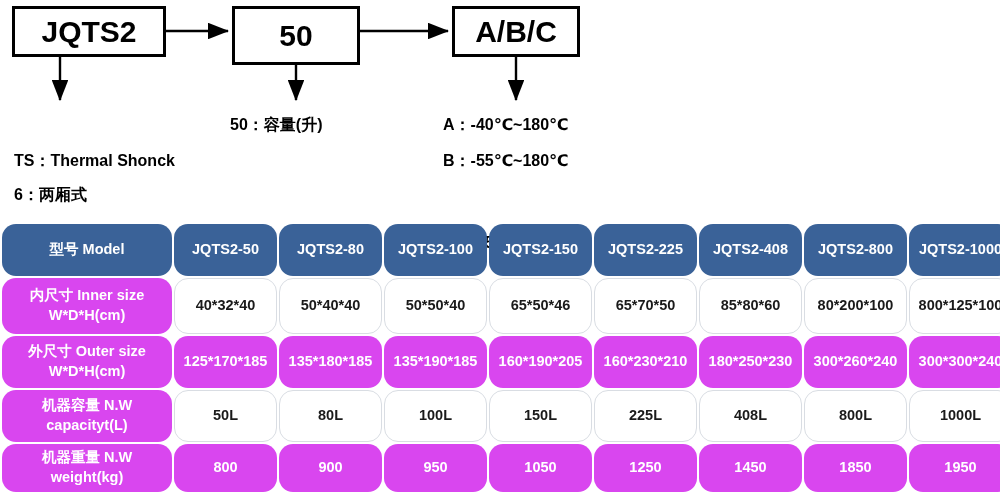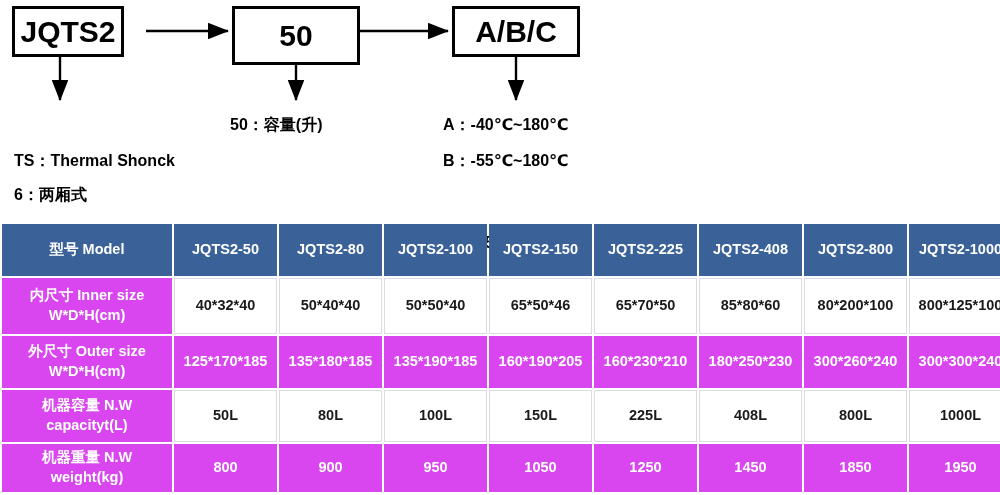--- a/index.html
+++ b/index.html
@@ -35,21 +35,21 @@
     border: 3px solid #000000;
     background: #ffffff;
     display: flex;
     align-items: center;
     justify-content: center;
     font-weight: bold;
     font-size: 30px;
     letter-spacing: 0px;
     box-sizing: border-box;
   }
-  #box-model   { left: 12px;  top: 6px;  width: 112px; height: 51px; }
+  #box-model   { left: 12px;  top: 6px;  width: 154px; height: 51px; }
   #box-cap     { left: 232px; top: 6px;  width: 128px; height: 59px; }
   #box-temp    { left: 452px; top: 6px;  width: 128px; height: 51px; align-items: center; }
 
   .svg-lines {
     position: absolute;
     left: 0; top: 0;
     width: 1000px;
     height: 212px;
     pointer-events: none;
   }
@@ -82,20 +82,21 @@
   #spec-table td,
   #spec-table th {
     padding: 0;
     margin: 0;
     text-align: center;
     vertical-align: middle;
     font-weight: bold;
     font-size: 14.5px;
     line-height: 1.35;
     box-sizing: border-box;
+    border-radius: 14px;
   }
   .col-label { width: 170px; }
   .col-data  { width: 103px; }
 
   .cell-blue {
     background: #3A6298;
     color: #ffffff;
   }
   .cell-blue-dark {
     background: #d946ef;

